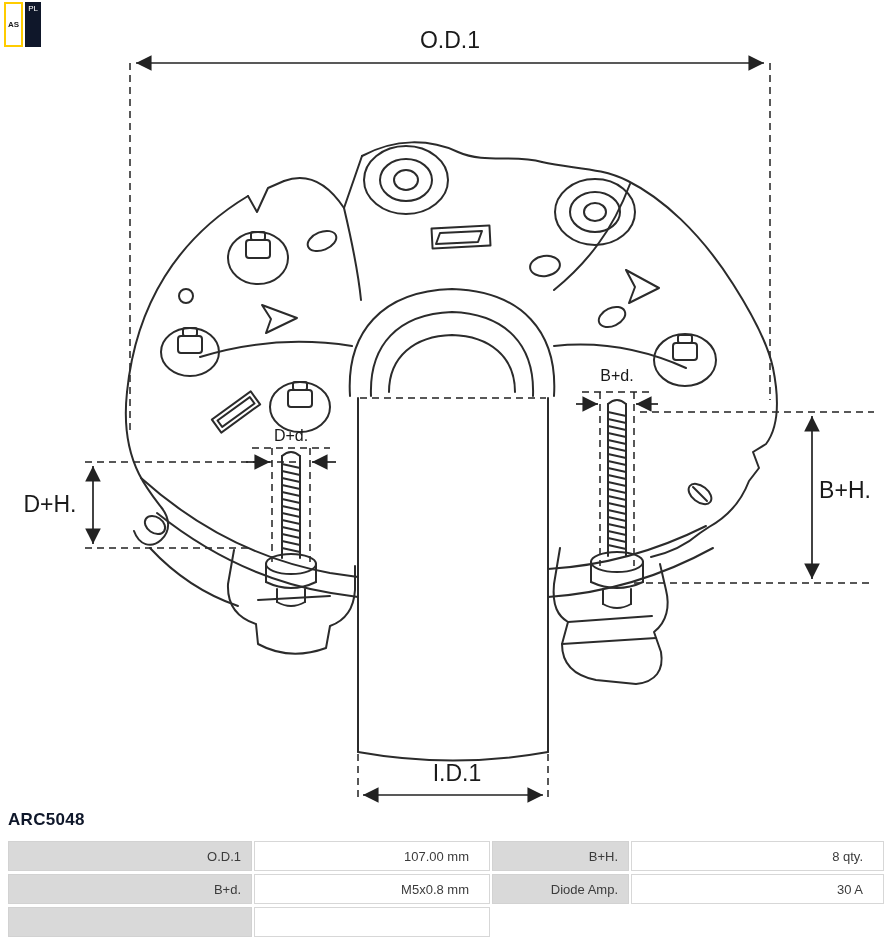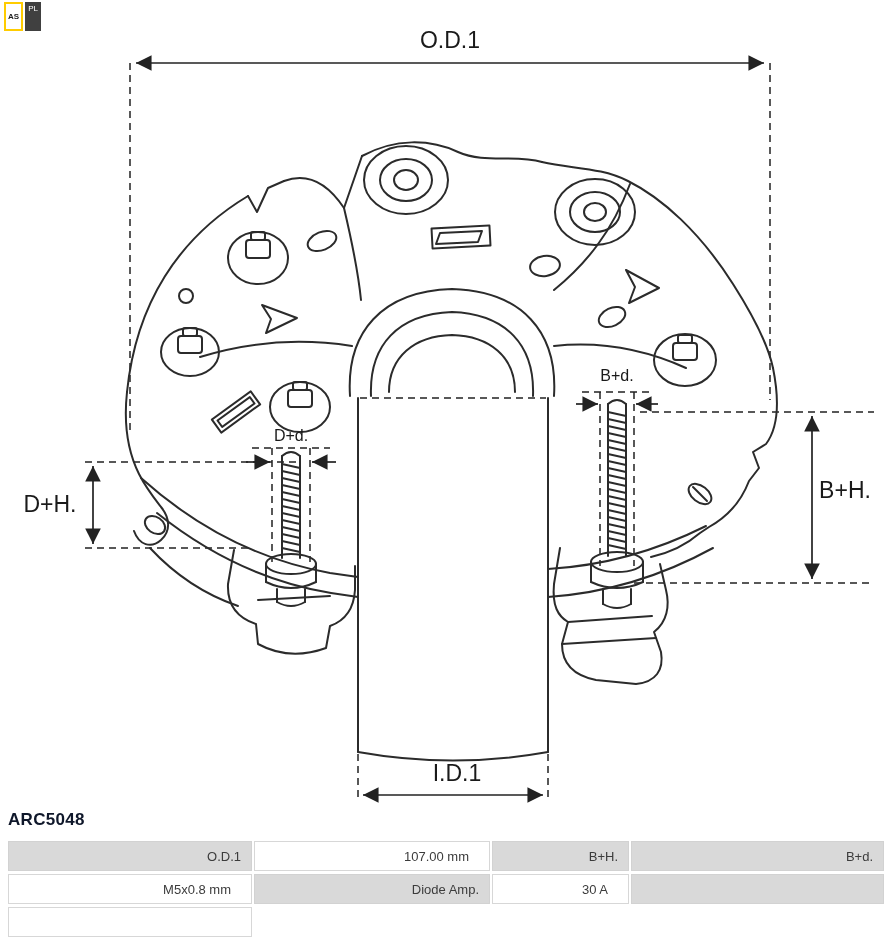--- a/index.html
+++ b/index.html
@@ -6,24 +6,24 @@
   body {
     width:890px; height:946px;
     background:#ffffff;
     font-family:"Liberation Sans", sans-serif;
     position:relative;
     overflow:hidden;
   }
   .logo { position:absolute; top:2px; left:4px; display:flex; gap:2px; align-items:stretch; }
   .logo-as {
     border:2px solid #ffcc00; color:#222; background:#fff;
-    font-size:8px; font-weight:bold; line-height:9px; padding:8px 2px;
+    font-size:8px; font-weight:bold; line-height:9px; padding:16px 2px;
   }
   .logo-pl {
-    background:#404040; color:#fff;
+    background:#0f172a; color:#fff;
     font-size:8px; font-weight:normal; line-height:13px; padding:0 3px;
   }
   svg.drawing { position:absolute; top:0; left:0; }
   .part-number {
     position:absolute; left:8px; top:810px;
     color:#0f172a; font-size:17px; font-weight:700; letter-spacing:.3px;
   }
   .spec-table {
     position:absolute; left:8px; top:841px; width:874px;
     display:grid;
@@ -240,20 +240,21 @@
   </g>
 </svg>
 
 <div class="part-number">ARC5048</div>
 
 <div class="spec-table">
   <div class="cell label">O.D.1</div>
   <div class="cell value">107.00 mm</div>
   <div class="cell label">B+H.</div>
 
+  <div class="cell value">8 qty.</div>
   <div class="cell label">B+d.</div>
   <div class="cell value">M5x0.8 mm</div>
 
   <div class="cell label">Diode Amp.</div>
   <div class="cell value">30 A</div>
   <div class="cell label"></div>
   <div class="cell value"></div>
 </div>
 
 </body></html>

